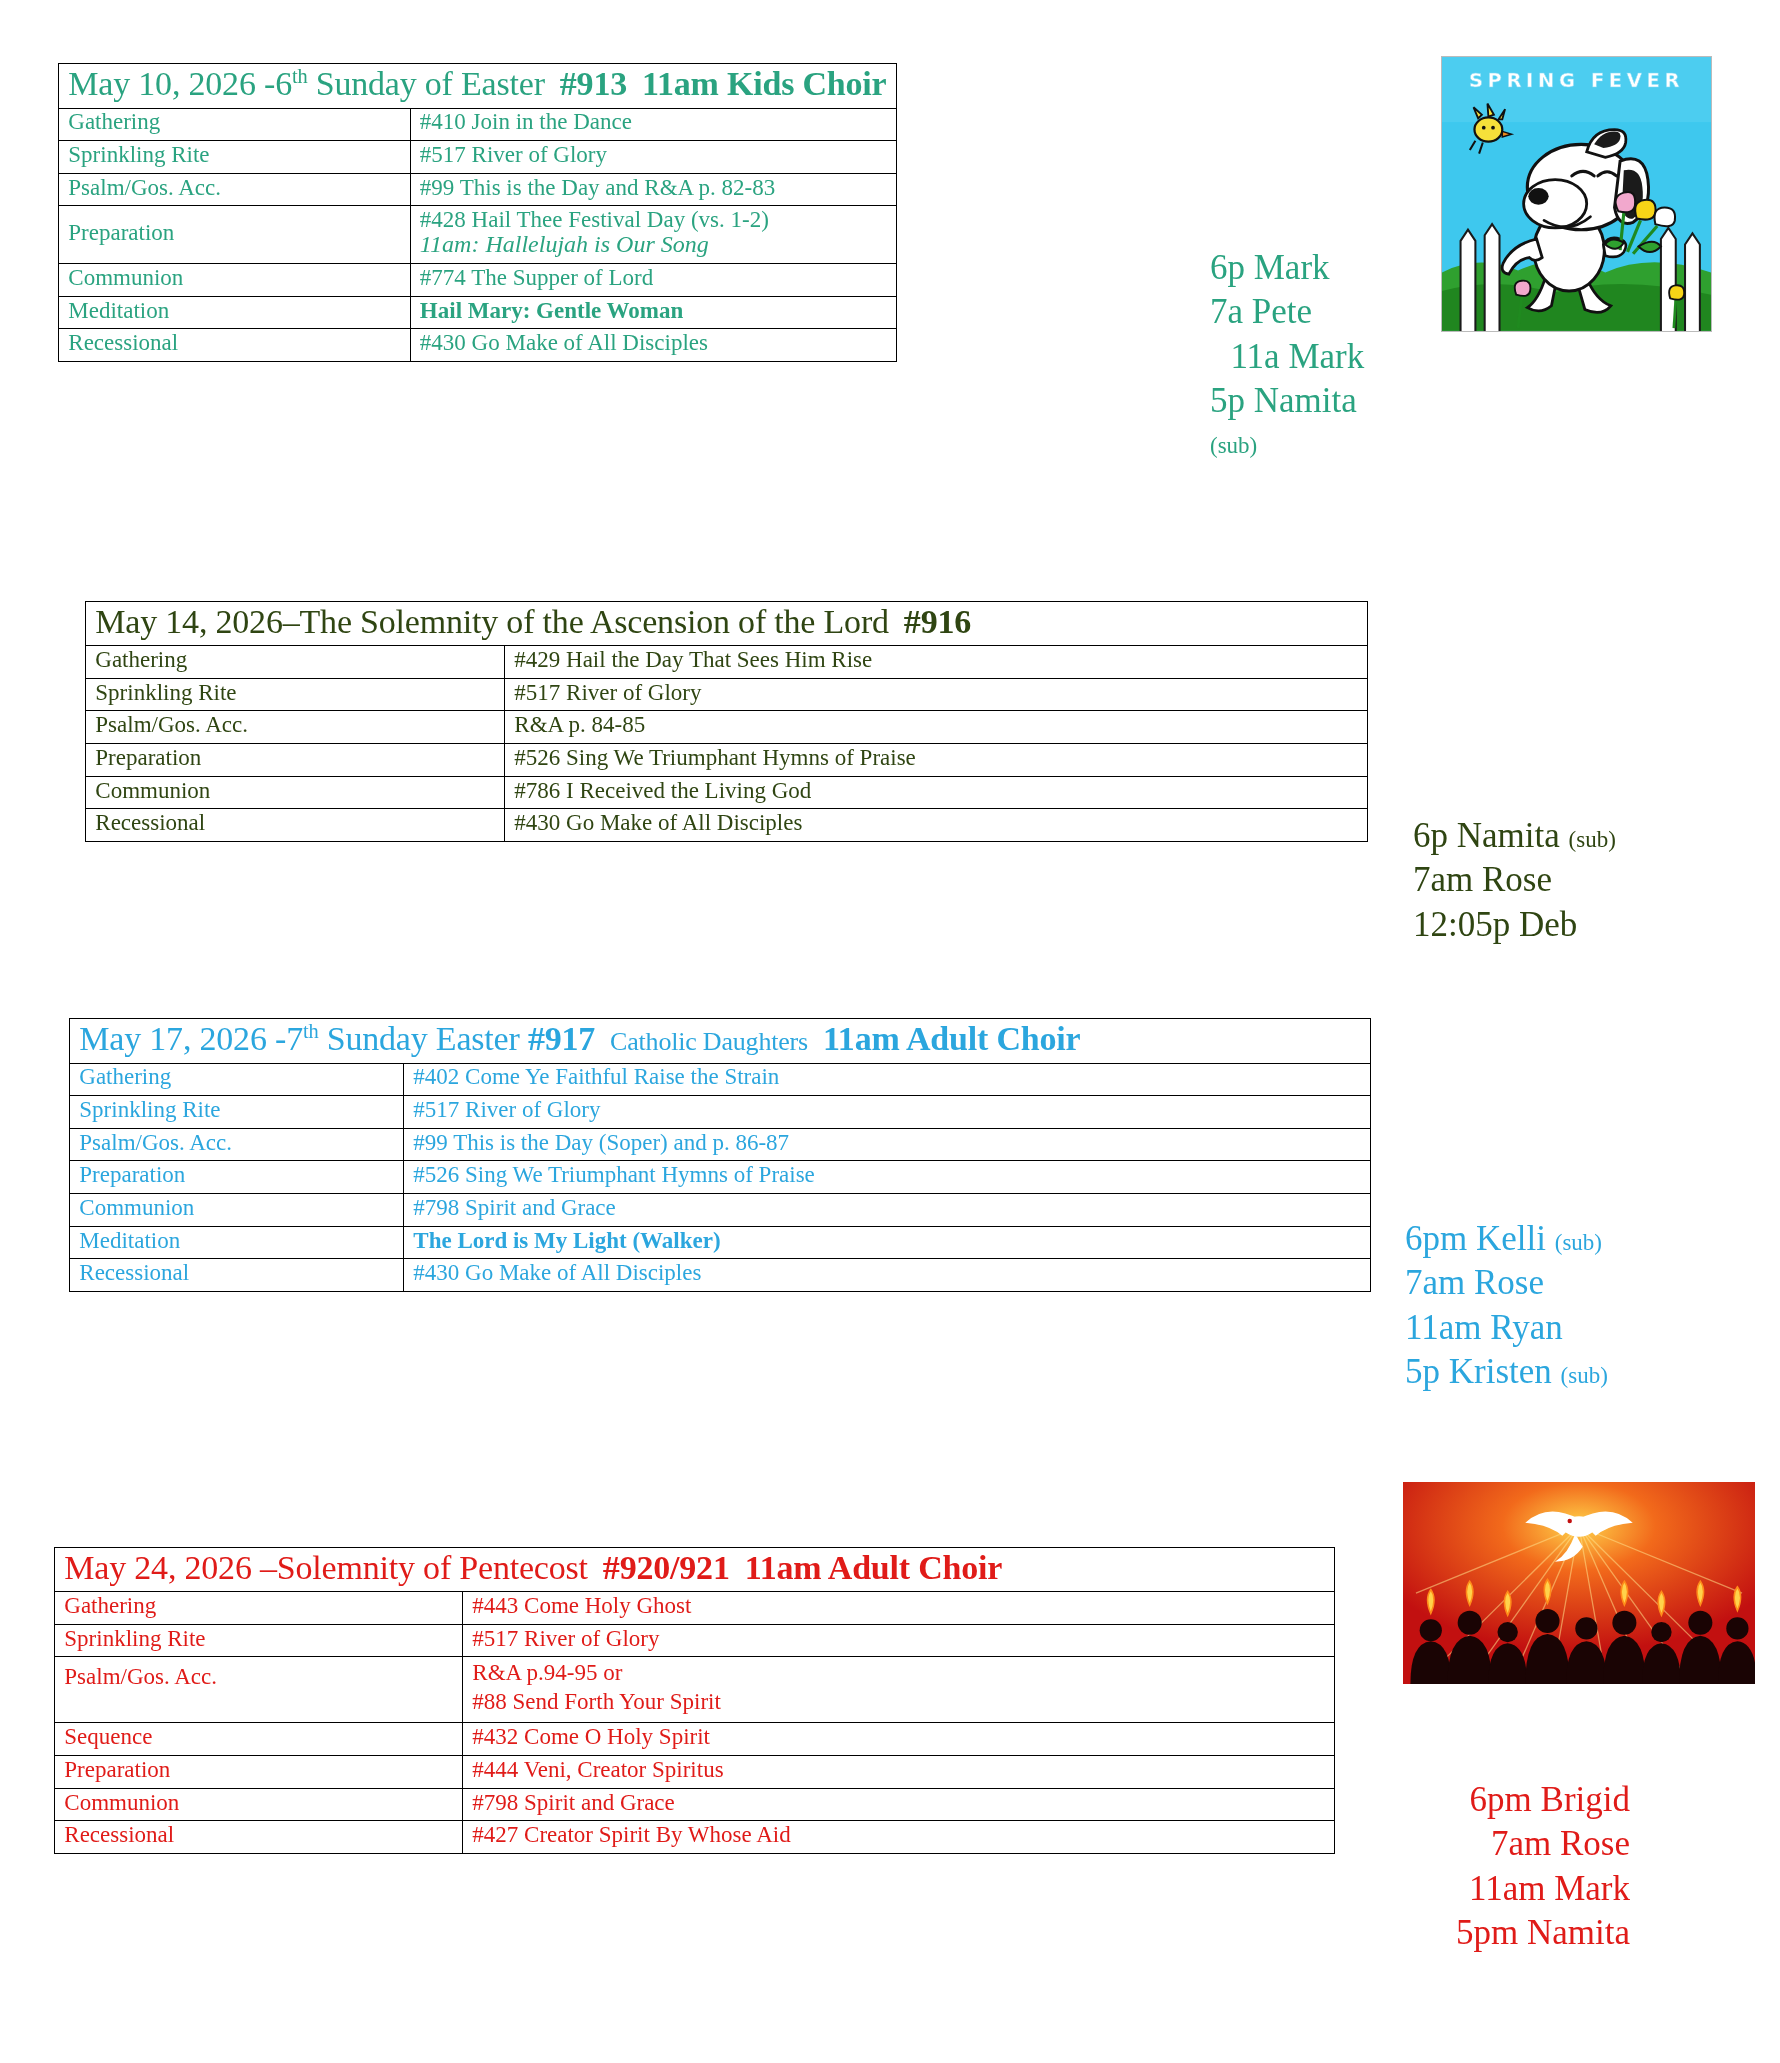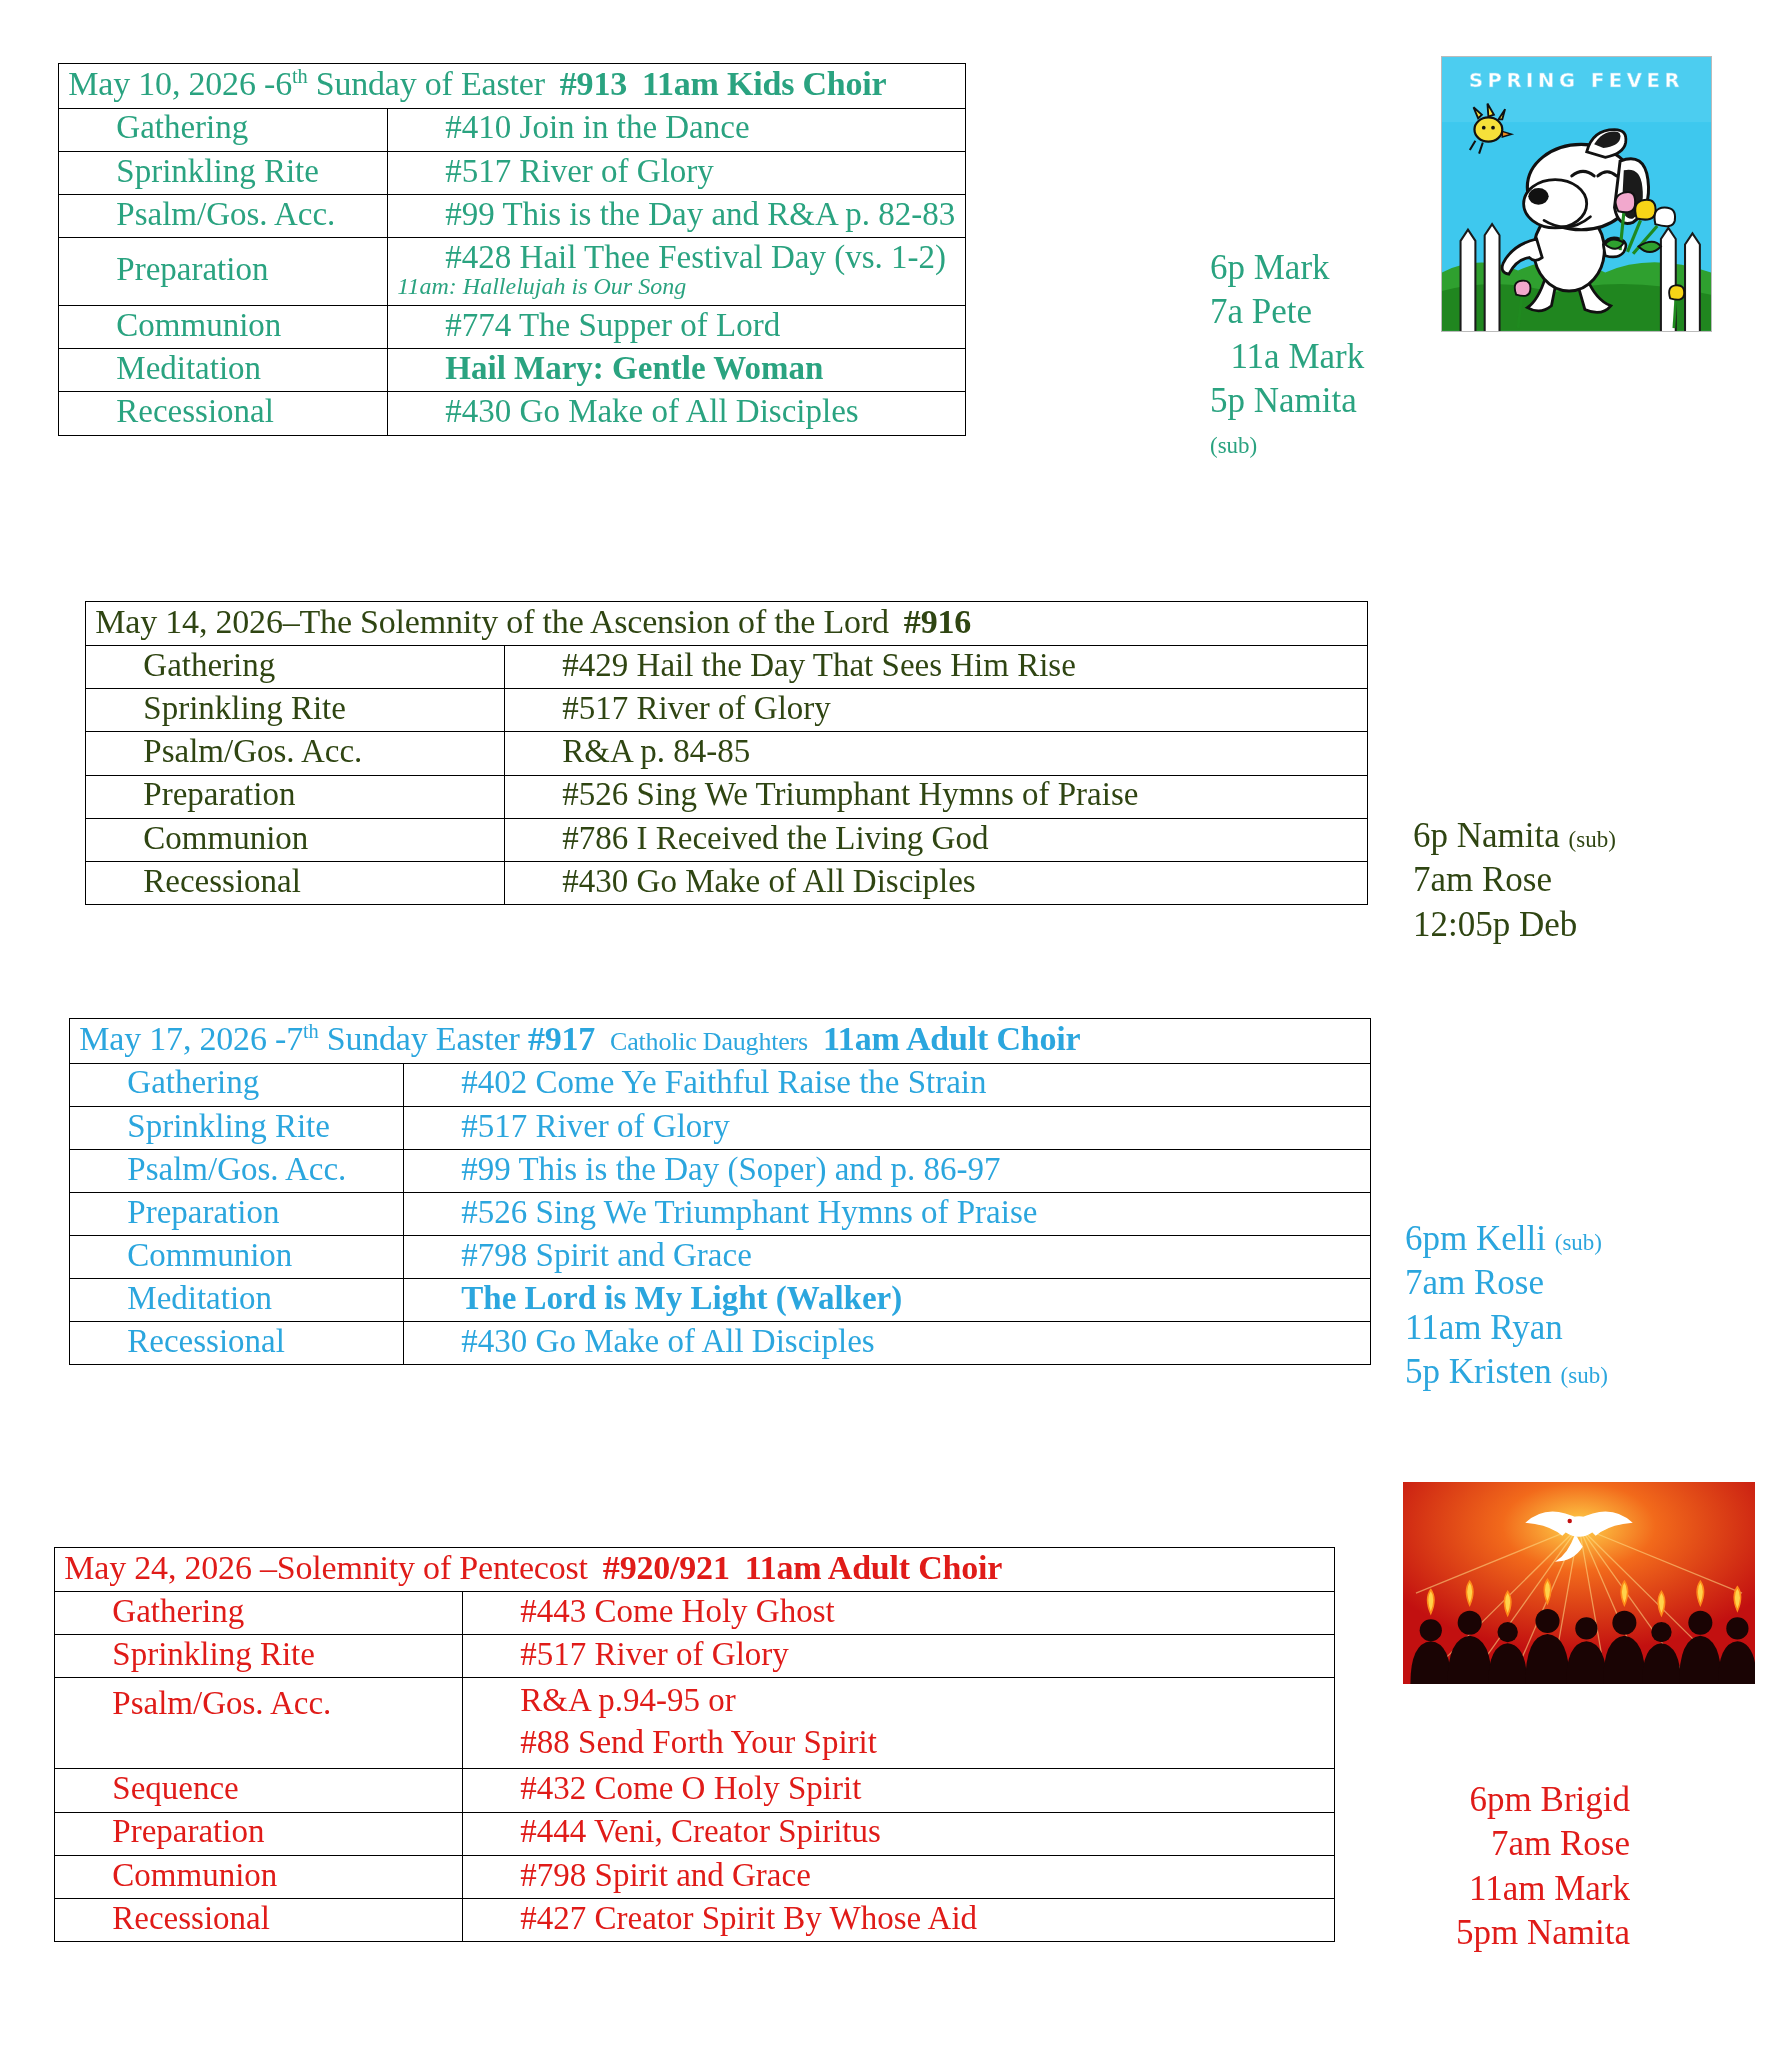--- a/index.html
+++ b/index.html
@@ -45,21 +45,21 @@
   }
   .label-col { width: 329px; }
   .value-col { }
 
   .hdr-line { font-size: 34px; letter-spacing: -0.2px; }
   .hdr-line .sup { font-size: 20.4px; vertical-align: super; }
   .hdr-line .bold { font-weight: bold; }
   .hdr-line .small { font-size: 26px; }
   .hdr-line .gap { display:inline-block; width: 15px; }
 
-  .cell-txt { font-size: 33px; margin-left: 48px; }
+  .cell-txt { font-size: 23px; }
   .cell-txt.bold { font-weight: bold; }
   .sub-italic {
     display: block;
     font-size: 24px;
     font-style: italic;
     margin-top: 0;
   }
   .two-line { white-space: normal; line-height: 1.25; }
 
   
@@ -296,21 +296,21 @@
       <tr>
         <td><span class="cell-txt">Gathering</span></td>
         <td><span class="cell-txt">#402 Come Ye Faithful Raise the Strain</span></td>
       </tr>
       <tr>
         <td><span class="cell-txt">Sprinkling Rite</span></td>
         <td><span class="cell-txt">#517 River of Glory</span></td>
       </tr>
       <tr>
         <td><span class="cell-txt">Psalm/Gos. Acc.</span></td>
-        <td><span class="cell-txt">#99 This is the Day (Soper) and p. 86-97</span></td>
+        <td><span class="cell-txt">#99 This is the Day (Soper) and p. 86-87</span></td>
       </tr>
       <tr>
         <td><span class="cell-txt">Preparation</span></td>
         <td><span class="cell-txt">#526 Sing We Triumphant Hymns of Praise</span></td>
       </tr>
       <tr>
         <td><span class="cell-txt">Communion</span></td>
         <td><span class="cell-txt">#798 Spirit and Grace</span></td>
       </tr>
       <tr>

